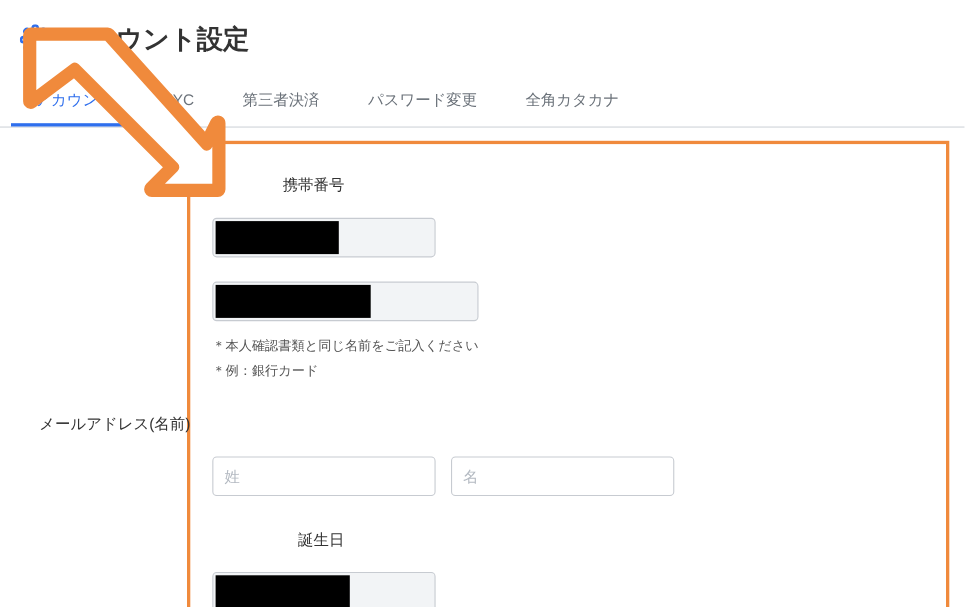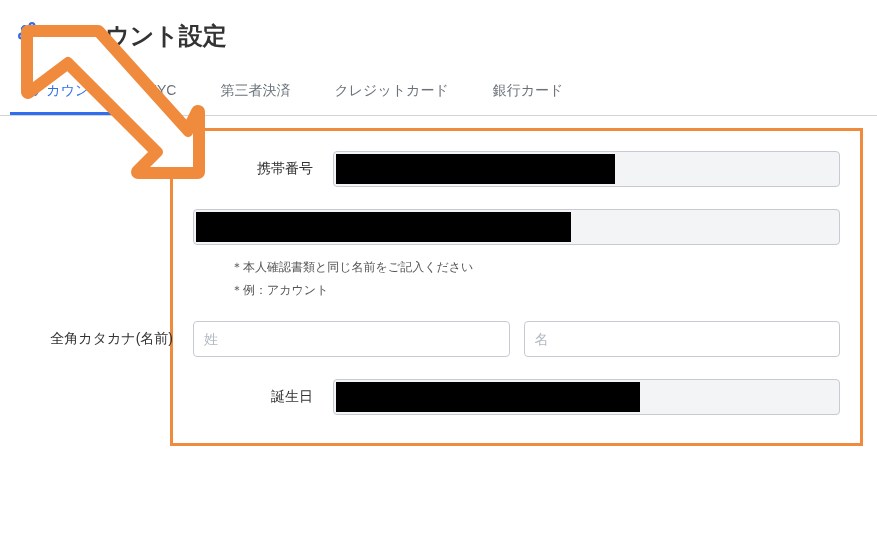--- a/index.html
+++ b/index.html
@@ -45,20 +45,21 @@
       border: 3px solid #f08a3c;
       margin: 12px 14px 0 170px;
       padding: 20px 20px 24px 20px;
       position: relative;
     }
     .form-row {
       display: flex;
       align-items: flex-start;
       gap: 20px;
       margin-bottom: 22px;
+      flex-direction: column;
     }
     .form-row:last-child { margin-bottom: 4px; }
     .form-label {
       width: 120px;
       text-align: right;
       font-size: 14px;
       padding-top: 9px;
       color: #333;
       flex-shrink: 0;
     }
@@ -90,21 +91,21 @@
       bottom: 3px;
       left: 3px;
       background: #000;
     }
     .input-wrap { position: relative; }
     .hint {
       font-size: 12px;
       color: #555;
       margin-top: 8px;
     }
-    .hint-line { display: block; margin-top: 6px; margin-left: 38px; }
+    .hint-line { display: block; margin-top: 6px; }
     .kana-row {
       display: flex;
       gap: 14px;
       width: 100%;
     }
     .kana-row .input { flex: 1; }
     
     .arrow {
       position: absolute;
       top: 22px;
@@ -123,22 +124,22 @@
       <path d="M19.4 15a1.65 1.65 0 0 0 .33 1.82l.06.06a2 2 0 1 1-2.83 2.83l-.06-.06a1.65 1.65 0 0 0-1.82-.33 1.65 1.65 0 0 0-1 1.51V21a2 2 0 1 1-4 0v-.09A1.65 1.65 0 0 0 9 19.4a1.65 1.65 0 0 0-1.82.33l-.06.06a2 2 0 1 1-2.83-2.83l.06-.06a1.65 1.65 0 0 0 .33-1.82 1.65 1.65 0 0 0-1.51-1H3a2 2 0 1 1 0-4h.09A1.65 1.65 0 0 0 4.6 9a1.65 1.65 0 0 0-.33-1.82l-.06-.06a2 2 0 1 1 2.83-2.83l.06.06a1.65 1.65 0 0 0 1.82.33H9a1.65 1.65 0 0 0 1-1.51V3a2 2 0 1 1 4 0v.09a1.65 1.65 0 0 0 1 1.51 1.65 1.65 0 0 0 1.82-.33l.06-.06a2 2 0 1 1 2.83 2.83l-.06.06a1.65 1.65 0 0 0-.33 1.82V9c.37.15.72.36 1.03.63"></path>
     </svg>
   </span>
   <h1 class="page-title">アカウント設定</h1>
 </div>
 
 <div class="tabs">
   <div class="tab active">アカウント</div>
   <div class="tab">KYC</div>
   <div class="tab">第三者決済</div>
-  <div class="tab">クレジットカード</div>
-  <div class="tab">銀行カード</div>
+  <div class="tab">パスワード変更</div>
+  <div class="tab">全角カタカナ</div>
 </div>
 
 <div class="form-area">
 
   <div class="form-row">
     <div class="form-label">携帯番号</div>
     <div class="form-field">
       <div class="input-wrap">
         <input class="input" type="text" style="">
         <div class="redacted" style="width:55%;"></div>
@@ -147,27 +148,27 @@
   </div>
 
   <div class="form-row">
     <div class="form-field">
       <div class="input-wrap">
         <input class="input" type="text" style="">
         <div class="redacted" style="width:58%;"></div>
       </div>
       <div class="hint">
         <span class="hint-line">＊本人確認書類と同じ名前をご記入ください</span>
-        <span class="hint-line">＊例：アカウント</span>
+        <span class="hint-line">＊例：銀行カード</span>
       </div>
     </div>
   </div>
 
   <div class="form-row">
-    <div class="form-label outside">全角カタカナ(名前)</div>
+    <div class="form-label outside">メールアドレス(名前)</div>
     <div class="form-field">
       <div class="kana-row">
         <input class="input white" type="text" placeholder="姓" style="">
         <input class="input white" type="text" placeholder="名" style="">
       </div>
     </div>
   </div>
 
 
   <div class="form-row">

